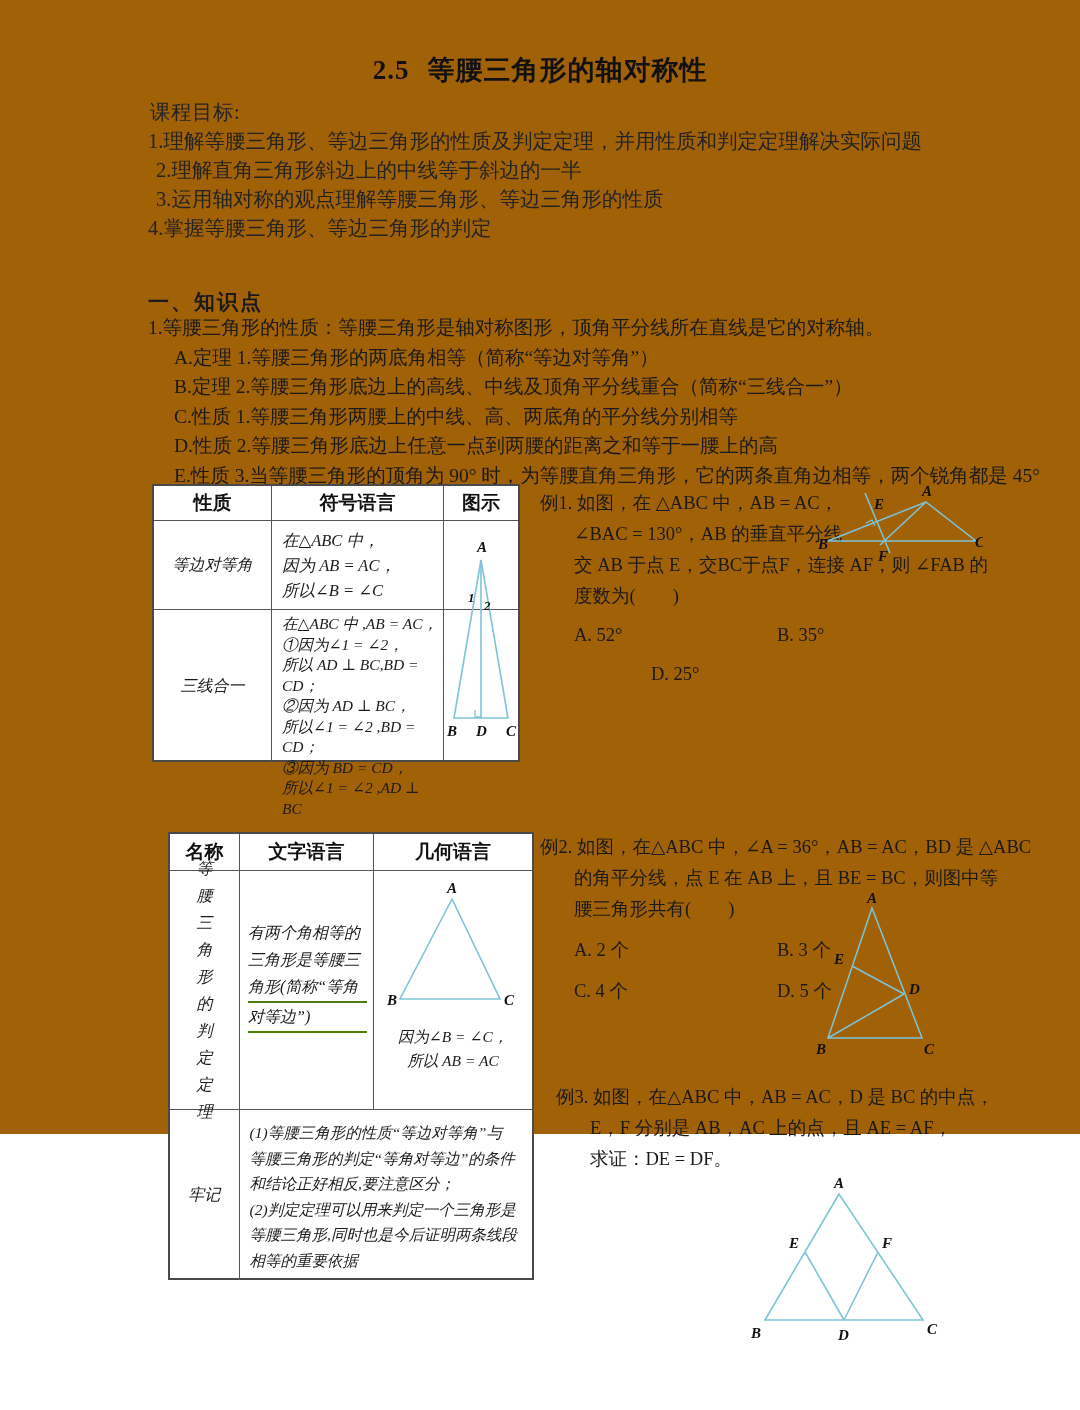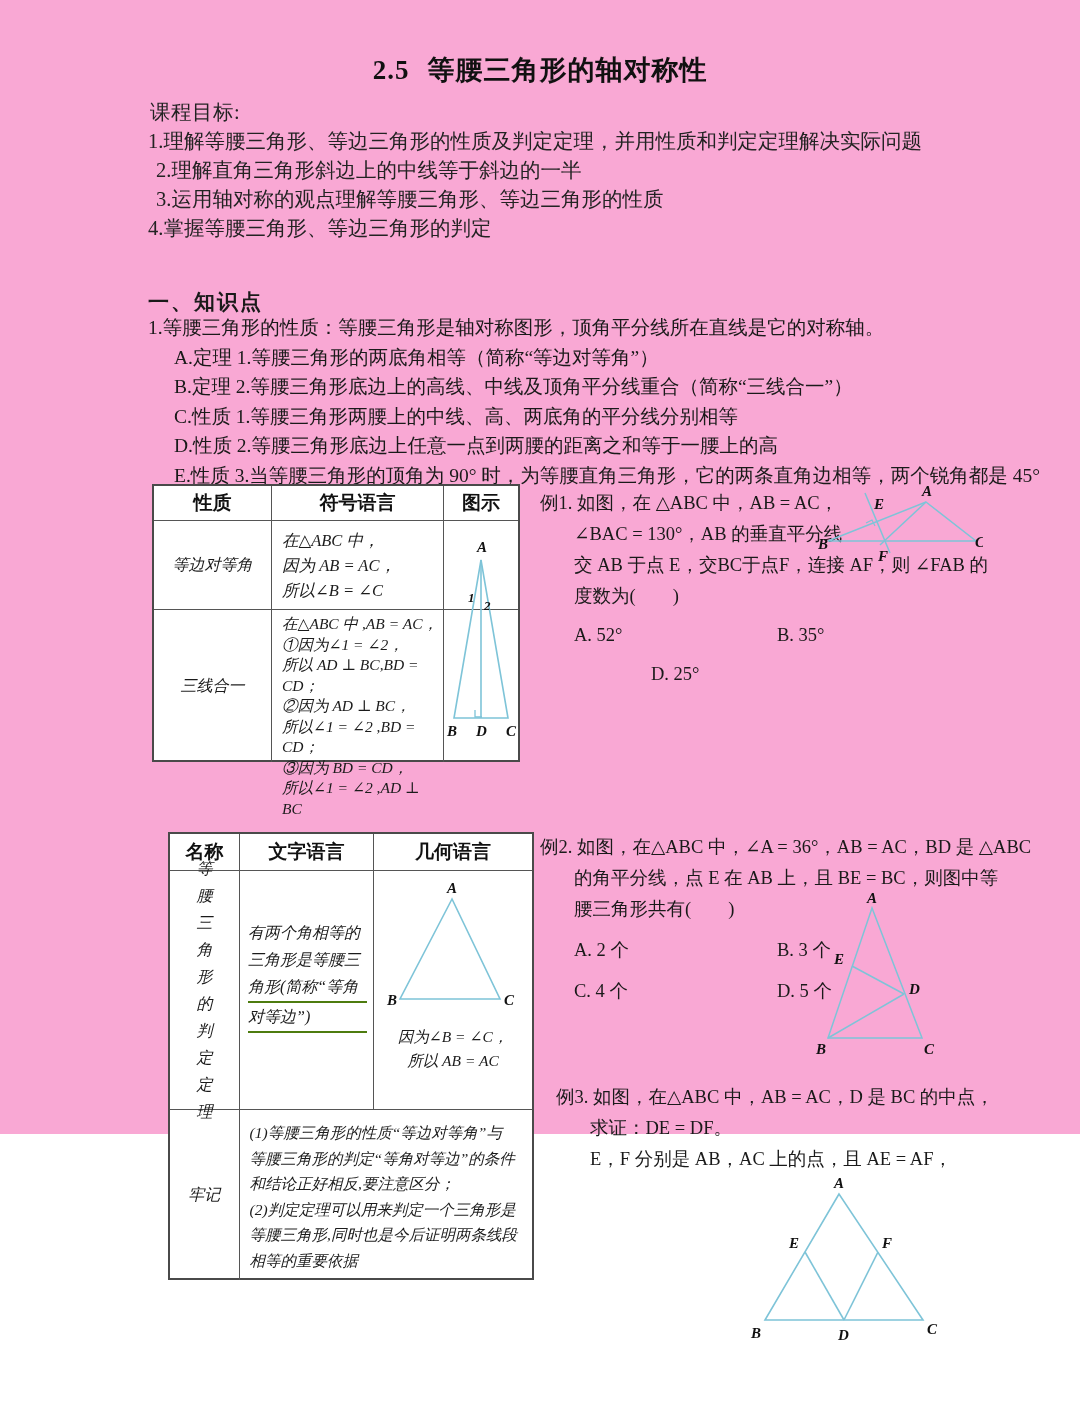--- a/index.html
+++ b/index.html
@@ -12,21 +12,21 @@
     height: 1410px;
     position: relative;
     font-family: "Liberation Serif", "DejaVu Serif", serif;
     color: #1a1a1a;
     overflow: hidden;
   }
   .page {
     position: relative;
     width: 1080px;
     height: 1134px;
-    background: #f9a8d4;
+    background: #a16207;
   }
 
   
   .doc-title {
     position: absolute;
     left: 0; right: 0;
     top: 52px;
     text-align: center;
     font-size: 27px;
     font-weight: bold;
@@ -412,22 +412,22 @@
       <text class="geo-lbl" x="67" y="13">A</text>
       <text class="geo-lbl" x="34" y="74">E</text>
       <text class="geo-lbl" x="109" y="104">D</text>
       <text class="geo-lbl" x="16" y="164">B</text>
       <text class="geo-lbl" x="124" y="164">C</text>
     </svg>
   </div>
 
   <div class="example" id="ex3">
     <div class="exline">例3. 如图，在△ABC 中，AB = AC，D 是 BC 的中点，</div>
+    <div class="exline ex-indent">E，F 分别是 AB，AC 上的点，且 AE = AF，</div>
     <div class="exline ex-indent">求证：DE = DF。</div>
-    <div class="exline ex-indent">E，F 分别是 AB，AC 上的点，且 AE = AF，</div>
   </div>
 
   <div class="figbox" id="fig-ex3">
     <svg width="215" height="175" viewBox="0 0 215 175">
       <g stroke="#7ec4d8" stroke-width="1.6" fill="none">
 
         <path d="M94 22 L20 148 L178 148 Z"></path>
 
         <line x1="60" y1="80" x2="99" y2="148"></line>
         <line x1="133" y1="80" x2="99" y2="148"></line>

